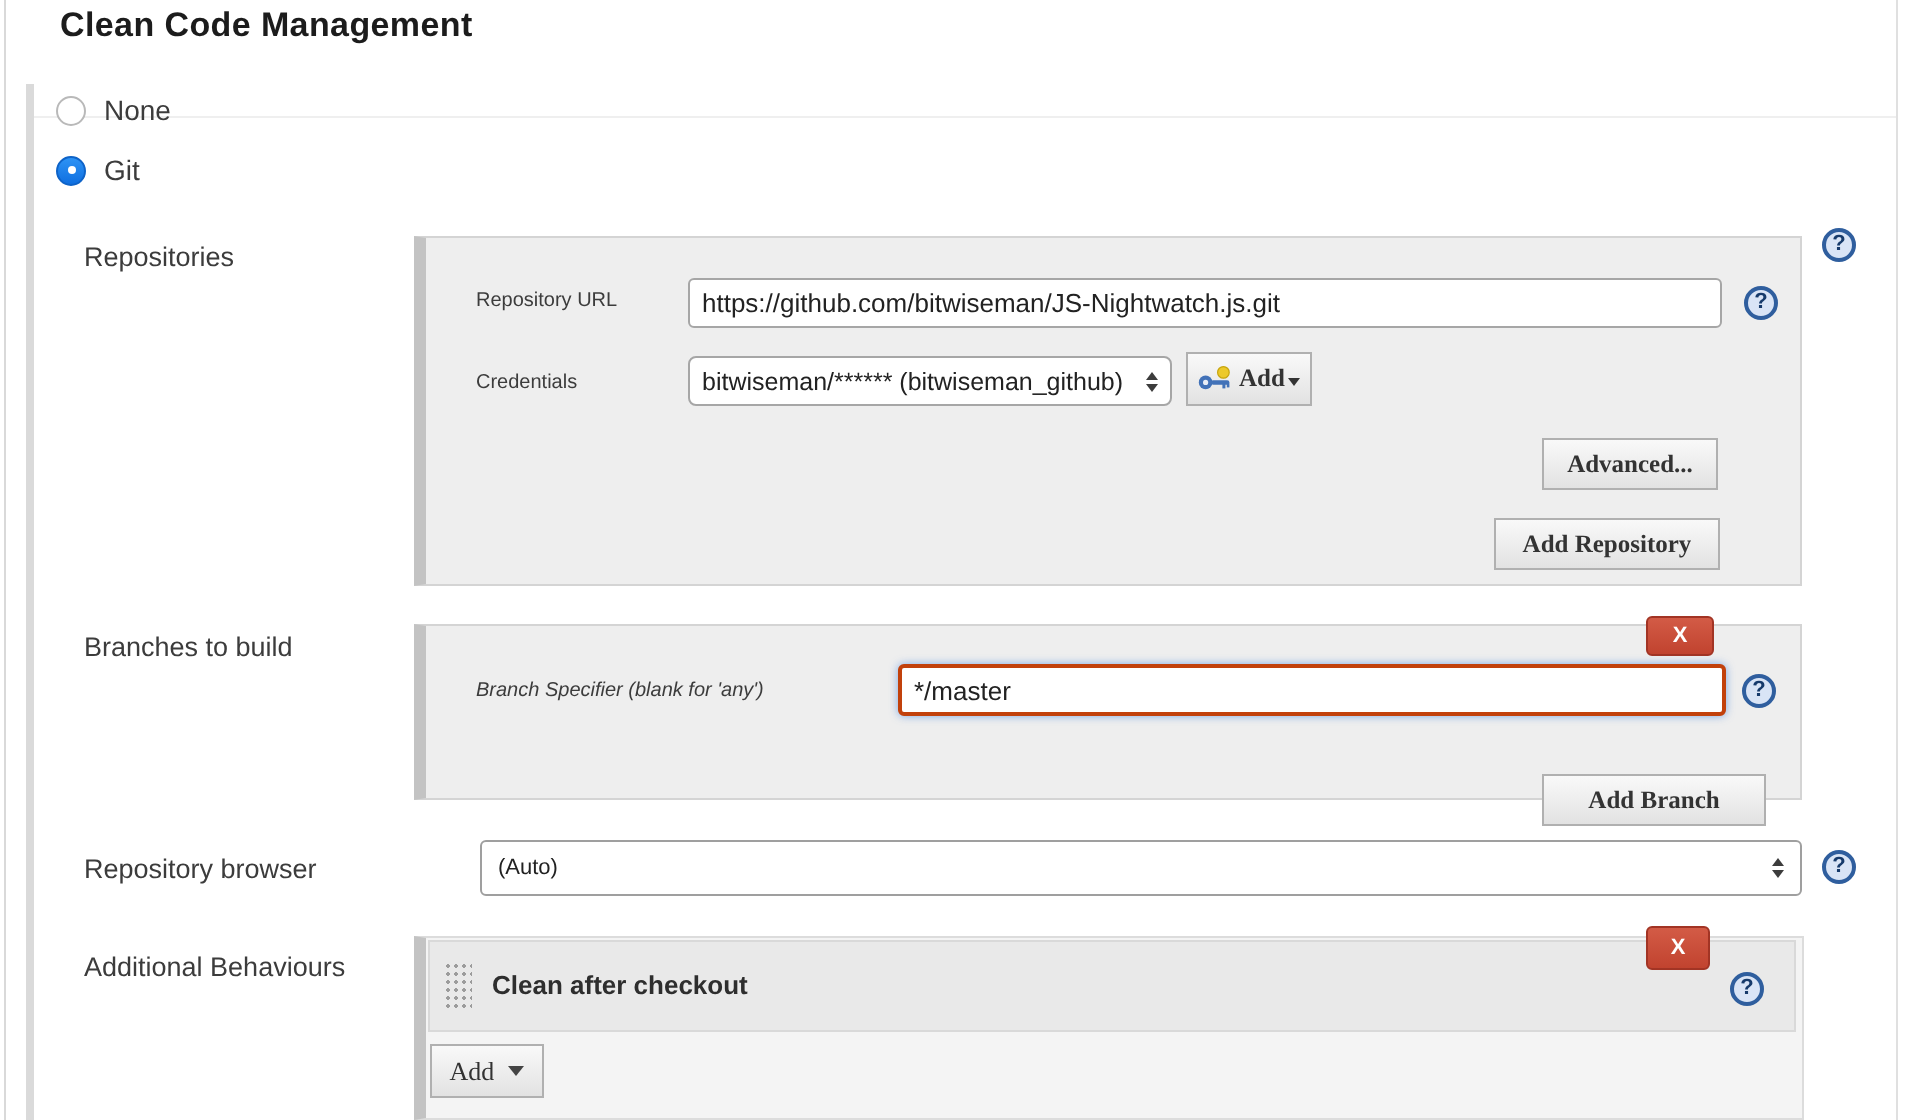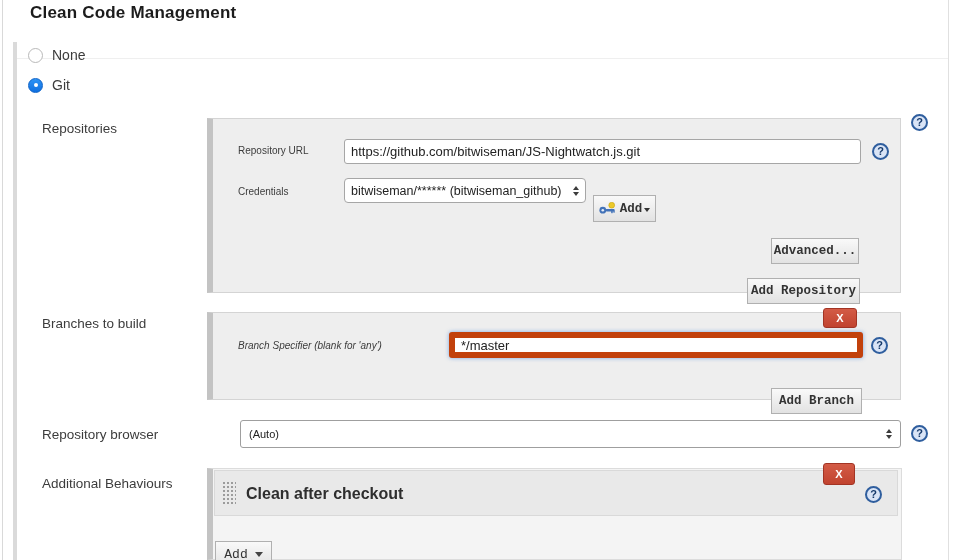--- a/index.html
+++ b/index.html
@@ -24,50 +24,50 @@
   .radio-label { font-size:14px; color:#3c3c3c; }
 
   .sec-label { font-size:13.5px; color:#3c3c3c; }
 
   .panel { background:#eeeeee; border:1px solid #d4d4d4; border-left:6px solid #c3c3c3; }
 
   .field-label { font-size:10px; color:#3c3c3c; white-space:nowrap; }
 
   .text-input { background:#fff; border:1px solid #a6a6a6; border-radius:3px; font-size:13px; color:#222;
                 padding:0 6px; display:flex; align-items:center; white-space:nowrap; overflow:hidden; }
-  .text-input.focused { border:6px solid #c2410c; box-shadow:0 0 4px rgba(90,145,225,.75); }
+  .text-input.focused { border:2px solid #c2410c; box-shadow:0 0 4px rgba(90,145,225,.75); }
 
   .select { background:#fff; border:1px solid #a6a6a6; border-radius:4px; font-size:12.5px; color:#222;
             display:flex; align-items:center; padding:0 6px; white-space:nowrap; overflow:hidden; }
   .select .sel-text { flex:1 1 auto; overflow:hidden; text-overflow:ellipsis; }
   .spinner { display:flex; flex-direction:column; align-items:center; gap:2px; flex:0 0 auto; margin-left:6px; }
   .tri-up   { width:0; height:0; border-left:3.5px solid transparent; border-right:3.5px solid transparent; border-bottom:4.5px solid #3c3c3c; }
   .tri-down { width:0; height:0; border-left:3.5px solid transparent; border-right:3.5px solid transparent; border-top:4.5px solid #3c3c3c; }
 
   .btn { background:linear-gradient(#f9f9f9,#e2e2e2); border:1px solid #b0b0b0; border-radius:0;
          font-size:12.5px; font-weight:bold; color:#333; display:flex; align-items:center; justify-content:center;
-         font-family:Liberation Mono, monospace; cursor:default;margin-top:19px; }
+         font-family:Liberation Serif, serif; cursor:default; }
   .btn.light { font-weight:normal; font-size:13px; }
 
   .xbtn { background:linear-gradient(#d35b46,#c1432f); border:1px solid #a23424; border-radius:3px;
           color:#fff; font-weight:bold; font-size:11px; display:flex; align-items:center; justify-content:center; }
 
   .help { width:17px; height:17px; border-radius:50%; background:#d9e4f6; border:2px solid #2f5e9e;
           color:#163a6b; font-size:11px; font-weight:bold; display:flex; align-items:center; justify-content:center;
           line-height:1; }
 
   .caret { width:0; height:0; border-left:4px solid transparent; border-right:4px solid transparent; border-top:5px solid #444; margin-left:7px; }
   .mini-caret { width:0; height:0; border-left:3px solid transparent; border-right:3px solid transparent; border-top:4px solid #333; margin-left:2px; margin-top:3px; }
 
   .behav-container { background:#f4f4f4; border:1px solid #dcdcdc; border-left:6px solid #c3c3c3; }
   .behav-row { background:#e9e9e9; border:1px solid #d9d9d9; }
   .drag-handle { width:14px; height:23px;
                  background-image:radial-gradient(#9c9c9c 34%, rgba(0,0,0,0) 36%);
                  background-size:4px 4px; background-position:0 0; }
-  .item-title { font-size:16px; font-weight:bold; color:#2e2e2e; }
+  .item-title { font-size:13px; font-weight:bold; color:#2e2e2e; }
 </style>
 </head>
 <body>
 
 <div class="stage">
 
   <div class="abs edge-left"></div>
   <div class="abs edge-right"></div>
   <div class="abs page-title">Clean Code Management</div>
   <div class="abs row-divider"></div>
@@ -124,21 +124,21 @@
   <div class="abs sec-label" style="left:42px; top:316px;">Branches to build</div>
   <div class="abs panel" style="left:207px; top:312px; width:694px; height:88px;"></div>
   <div class="abs xbtn" style="left:823px; top:308px; width:34px; height:20px;">X</div>
 
   <div class="abs field-label" style="left:238px; top:340px;font-style:italic;">Branch Specifier (blank for 'any')</div>
   <div class="abs text-input focused" style="left:449px; top:332px; width:414px; height:26px;">
     <span>*/master</span>
   </div>
   <div class="abs help" style="left:871px; top:337px;">?</div>
 
-  <div class="abs btn" style="left:771px; top:369px; width:91px; height:26px;align-items:center;">
+  <div class="abs btn" style="left:771px; top:387px; width:112px; height:26px;align-items:center;">
     <span>Add Branch</span>
   </div>
 
   <div class="abs sec-label" style="left:42px; top:427px;">Repository browser</div>
   <div class="abs select" style="left:240px; top:420px; width:661px; height:28px; border-radius:3px; border-color:#9f9f9f; padding:0 8px;">
     <span class="sel-text" style="font-size:11px;">(Auto)</span>
     <span class="spinner">
         <span class="tri-up"></span>
         <span class="tri-down"></span>
       </span>

